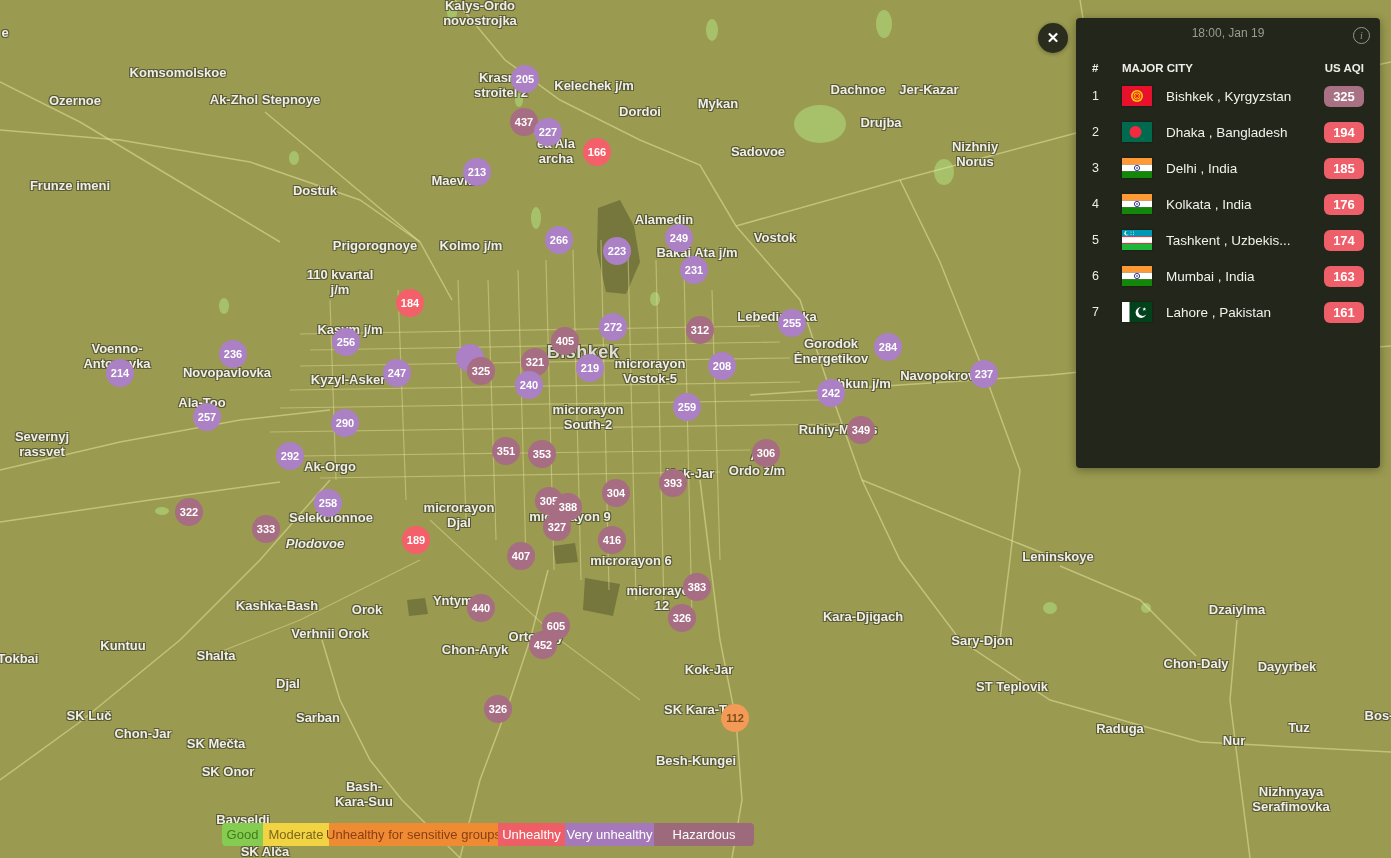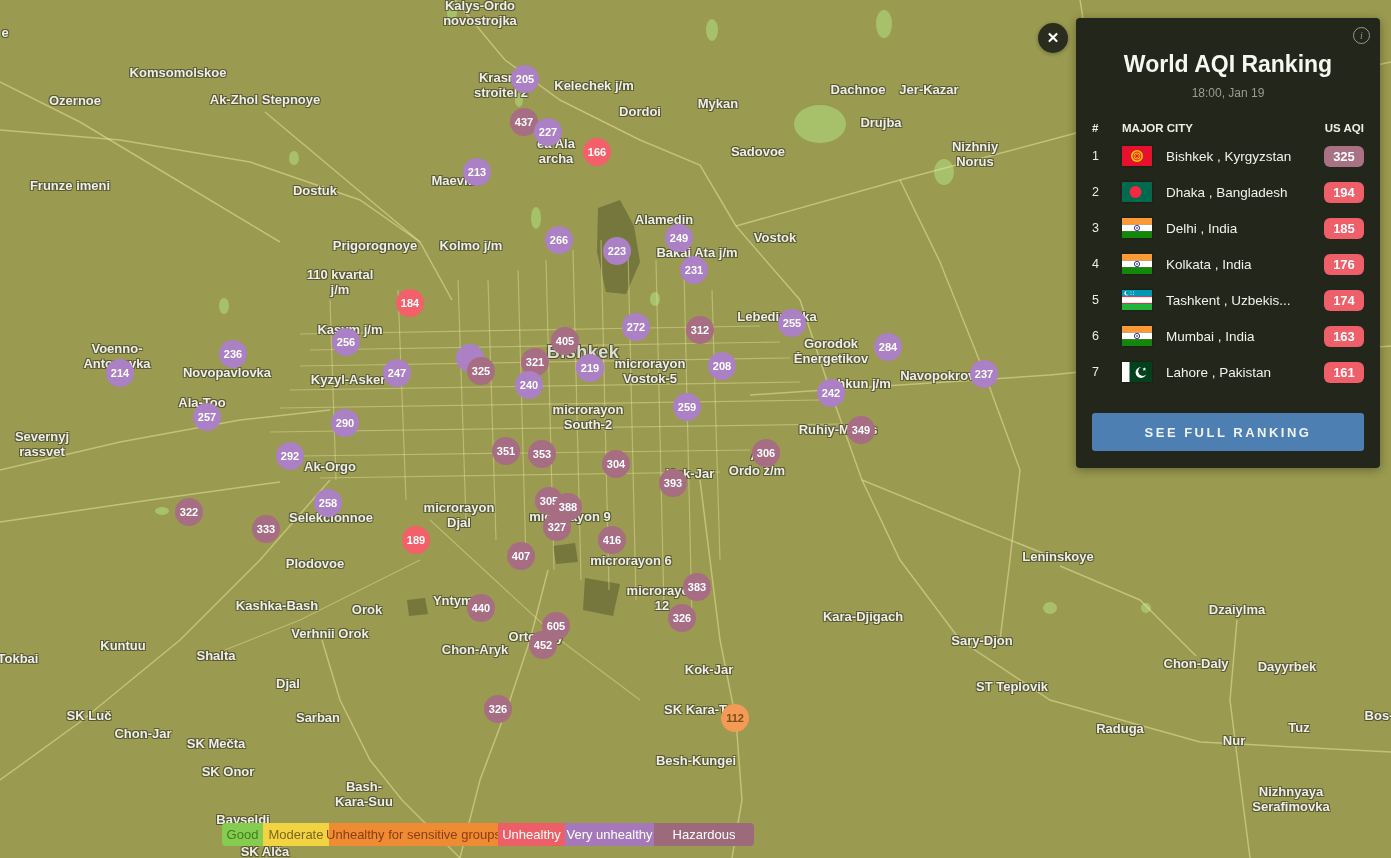--- a/index.html
+++ b/index.html
@@ -199,21 +199,21 @@
       <div class="map-label" style="left: 42px; top: 445px;">Severnyj
 rassvet</div>
       <div class="map-label" style="left: 330px; top: 467px;">Ak-Orgo</div>
       <div class="map-label" style="left: 757px; top: 464px;">Al
 Ordo ž/m</div>
       <div class="map-label" style="left: 690px; top: 474px;">Kok-Jar</div>
       <div class="map-label" style="left: 331px; top: 518px;">Selekcionnoe</div>
       <div class="map-label" style="left: 459px; top: 516px;">microrayon
 Djal</div>
       <div class="map-label" style="left: 570px; top: 517px;">microrayon 9</div>
-      <div class="map-label" style="left: 315px; top: 564px;">Plodovoe</div>
+      <div class="map-label" style="left: 315px; top: 544px; font-style: italic;">Plodovoe</div>
       <div class="map-label" style="left: 631px; top: 561px;">microrayon 6</div>
       <div class="map-label" style="left: 277px; top: 606px;">Kashka-Bash</div>
       <div class="map-label" style="left: 367px; top: 610px;">Orok</div>
       <div class="map-label" style="left: 460px; top: 601px;">Yntymak</div>
       <div class="map-label" style="left: 330px; top: 634px;">Verhnii Orok</div>
       <div class="map-label" style="left: 123px; top: 646px;">Kuntuu</div>
       <div class="map-label" style="left: 216px; top: 656px;">Shalta</div>
       <div class="map-label" style="left: 475px; top: 650px;">Chon-Aryk</div>
       <div class="map-label" style="left: 536px; top: 637px;">Orto-Say</div>
       <div class="map-label" style="left: 662px; top: 599px;">microrayon
@@ -251,21 +251,21 @@
       <div class="marker purple" style="left: 525px; top: 79px; background: rgb(171, 128, 197);">205</div>
       <div class="marker mauve" style="left: 524px; top: 122px; background: rgb(167, 109, 130);">437</div>
       <div class="marker purple" style="left: 548px; top: 132px; background: rgb(171, 128, 197);">227</div>
       <div class="marker red" style="left: 597px; top: 152px; background: rgb(244, 96, 106);">166</div>
       <div class="marker purple" style="left: 477px; top: 172px; background: rgb(171, 128, 197);">213</div>
       <div class="marker purple" style="left: 559px; top: 240px; background: rgb(171, 128, 197);">266</div>
       <div class="marker purple" style="left: 617px; top: 251px; background: rgb(171, 128, 197);">223</div>
       <div class="marker purple" style="left: 679px; top: 238px; background: rgb(171, 128, 197);">249</div>
       <div class="marker purple" style="left: 694px; top: 270px; background: rgb(171, 128, 197);">231</div>
       <div class="marker red" style="left: 410px; top: 303px; background: rgb(244, 96, 106);">184</div>
-      <div class="marker purple" style="left: 636px; top: 327px; background: rgb(171, 128, 197);">272</div>
+      <div class="marker purple" style="left: 613px; top: 327px; background: rgb(171, 128, 197);">272</div>
       <div class="marker mauve" style="left: 700px; top: 330px; background: rgb(167, 109, 130);">312</div>
       <div class="marker purple" style="left: 792px; top: 323px; background: rgb(171, 128, 197);">255</div>
       <div class="marker purple" style="left: 346px; top: 342px; background: rgb(171, 128, 197);">256</div>
       <div class="marker purple" style="left: 888px; top: 347px; background: rgb(171, 128, 197);">284</div>
       <div class="marker mauve" style="left: 565px; top: 341px; background: rgb(167, 109, 130);">405</div>
       <div class="marker purple" style="left: 233px; top: 354px; background: rgb(171, 128, 197);">236</div>
       <div class="marker purple" style="left: 470px; top: 358px; background: rgb(171, 128, 197);"></div>
       <div class="marker mauve" style="left: 535px; top: 362px; background: rgb(167, 109, 130);">321</div>
       <div class="marker purple" style="left: 590px; top: 368px; background: rgb(171, 128, 197);">219</div>
       <div class="marker purple" style="left: 722px; top: 366px; background: rgb(171, 128, 197);">208</div>
@@ -276,21 +276,21 @@
       <div class="marker purple" style="left: 984px; top: 374px; background: rgb(171, 128, 197);">237</div>
       <div class="marker purple" style="left: 831px; top: 393px; background: rgb(171, 128, 197);">242</div>
       <div class="marker purple" style="left: 687px; top: 407px; background: rgb(171, 128, 197);">259</div>
       <div class="marker purple" style="left: 207px; top: 417px; background: rgb(171, 128, 197);">257</div>
       <div class="marker purple" style="left: 345px; top: 423px; background: rgb(171, 128, 197);">290</div>
       <div class="marker mauve" style="left: 861px; top: 430px; background: rgb(167, 109, 130);">349</div>
       <div class="marker purple" style="left: 290px; top: 456px; background: rgb(171, 128, 197);">292</div>
       <div class="marker mauve" style="left: 766px; top: 453px; background: rgb(167, 109, 130);">306</div>
       <div class="marker mauve" style="left: 506px; top: 451px; background: rgb(167, 109, 130);">351</div>
       <div class="marker mauve" style="left: 542px; top: 454px; background: rgb(167, 109, 130);">353</div>
-      <div class="marker mauve" style="left: 616px; top: 464px; background: rgb(167, 109, 130);">304</div>
+      <div class="marker mauve" style="left: 616px; top: 493px; background: rgb(167, 109, 130);">304</div>
       <div class="marker mauve" style="left: 673px; top: 483px; background: rgb(167, 109, 130);">393</div>
       <div class="marker purple" style="left: 328px; top: 503px; background: rgb(171, 128, 197);">258</div>
       <div class="marker mauve" style="left: 549px; top: 501px; background: rgb(167, 109, 130);">305</div>
       <div class="marker mauve" style="left: 568px; top: 507px; background: rgb(167, 109, 130);">388</div>
       <div class="marker mauve" style="left: 557px; top: 527px; background: rgb(167, 109, 130);">327</div>
       <div class="marker mauve" style="left: 189px; top: 512px; background: rgb(167, 109, 130);">322</div>
       <div class="marker mauve" style="left: 266px; top: 529px; background: rgb(167, 109, 130); text-align: right;">333</div>
       <div class="marker red" style="left: 416px; top: 540px; background: rgb(244, 96, 106);">189</div>
       <div class="marker mauve" style="left: 612px; top: 540px; background: rgb(167, 109, 130);">416</div>
       <div class="marker mauve" style="left: 521px; top: 556px; background: rgb(167, 109, 130);">407</div>
@@ -314,21 +314,20 @@
 </div>
 
 <div class="close-btn">
   <span>✕</span>
 </div>
 
 <div class="panel">
   <div class="panel-info">
     <span>i</span>
   </div>
-  <div class="panel-title">World AQI Ranking</div>
   <div class="panel-sub">18:00, Jan 19</div>
   <div class="rank-header">
     <div class="col-rank">#</div>
     <div class="col-city">MAJOR CITY</div>
     <div class="col-aqi">US AQI</div>
   </div>
   <div class="rank-rows" id="rank-rows">
       <div class="rank-row">
         <div class="rr-rank">1</div>
         <div class="rr-flag">
@@ -424,14 +423,13 @@
             <rect width="7.5" height="20" fill="#ffffff"></rect>
             <circle cx="19" cy="10.5" r="5.4" fill="#ffffff"></circle>
             <circle cx="20.8" cy="9.3" r="4.6" fill="#01411c"></circle>
             <path d="M22.3,5.2 l0.55,1.25 1.35,0.1 -1.05,0.9 0.35,1.3 -1.2,-0.75 -1.2,0.75 0.35,-1.3 -1.05,-0.9 1.35,-0.1 Z" fill="#ffffff"></path>
           </svg>
         </div>
         <div class="rr-city">Lahore , Pakistan</div>
         <div class="rr-badge" style="background: rgb(239, 95, 106);">161</div>
       </div>
     </div>
-  <button class="panel-btn" id="see-full-btn" style="background: rgb(77, 127, 179);">SEE FULL RANKING</button>
 </div>
 
 </body></html>

